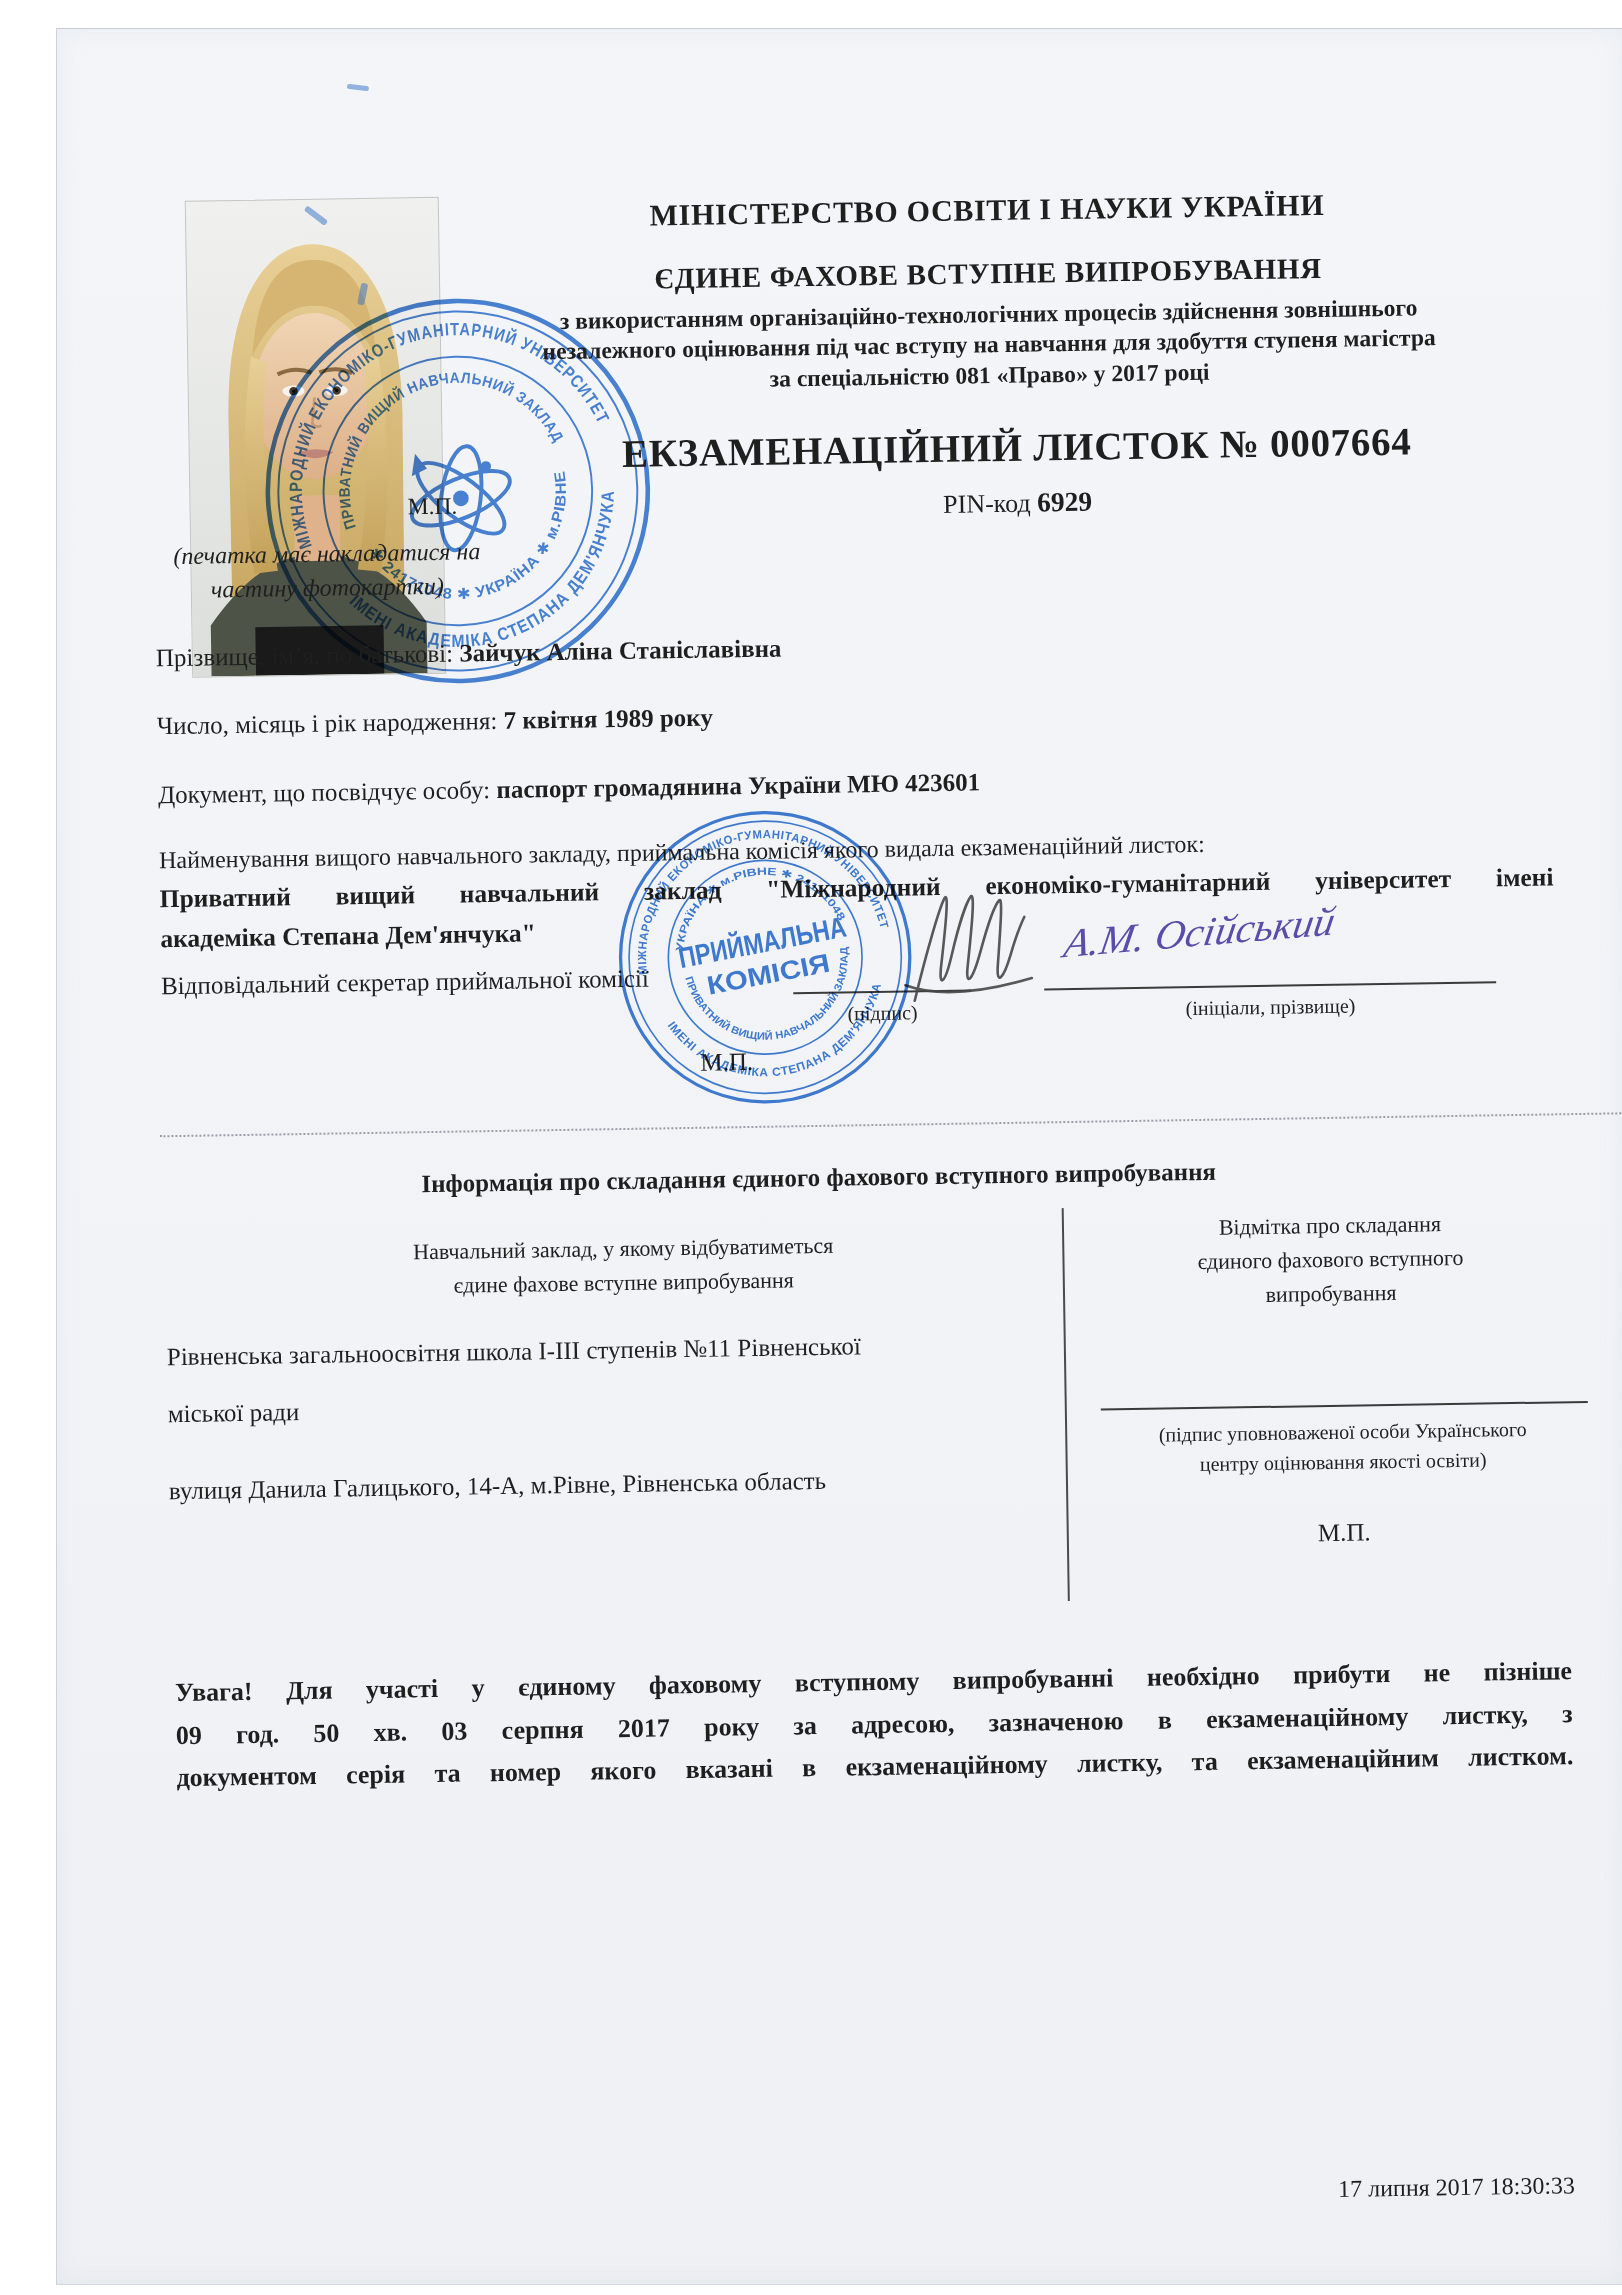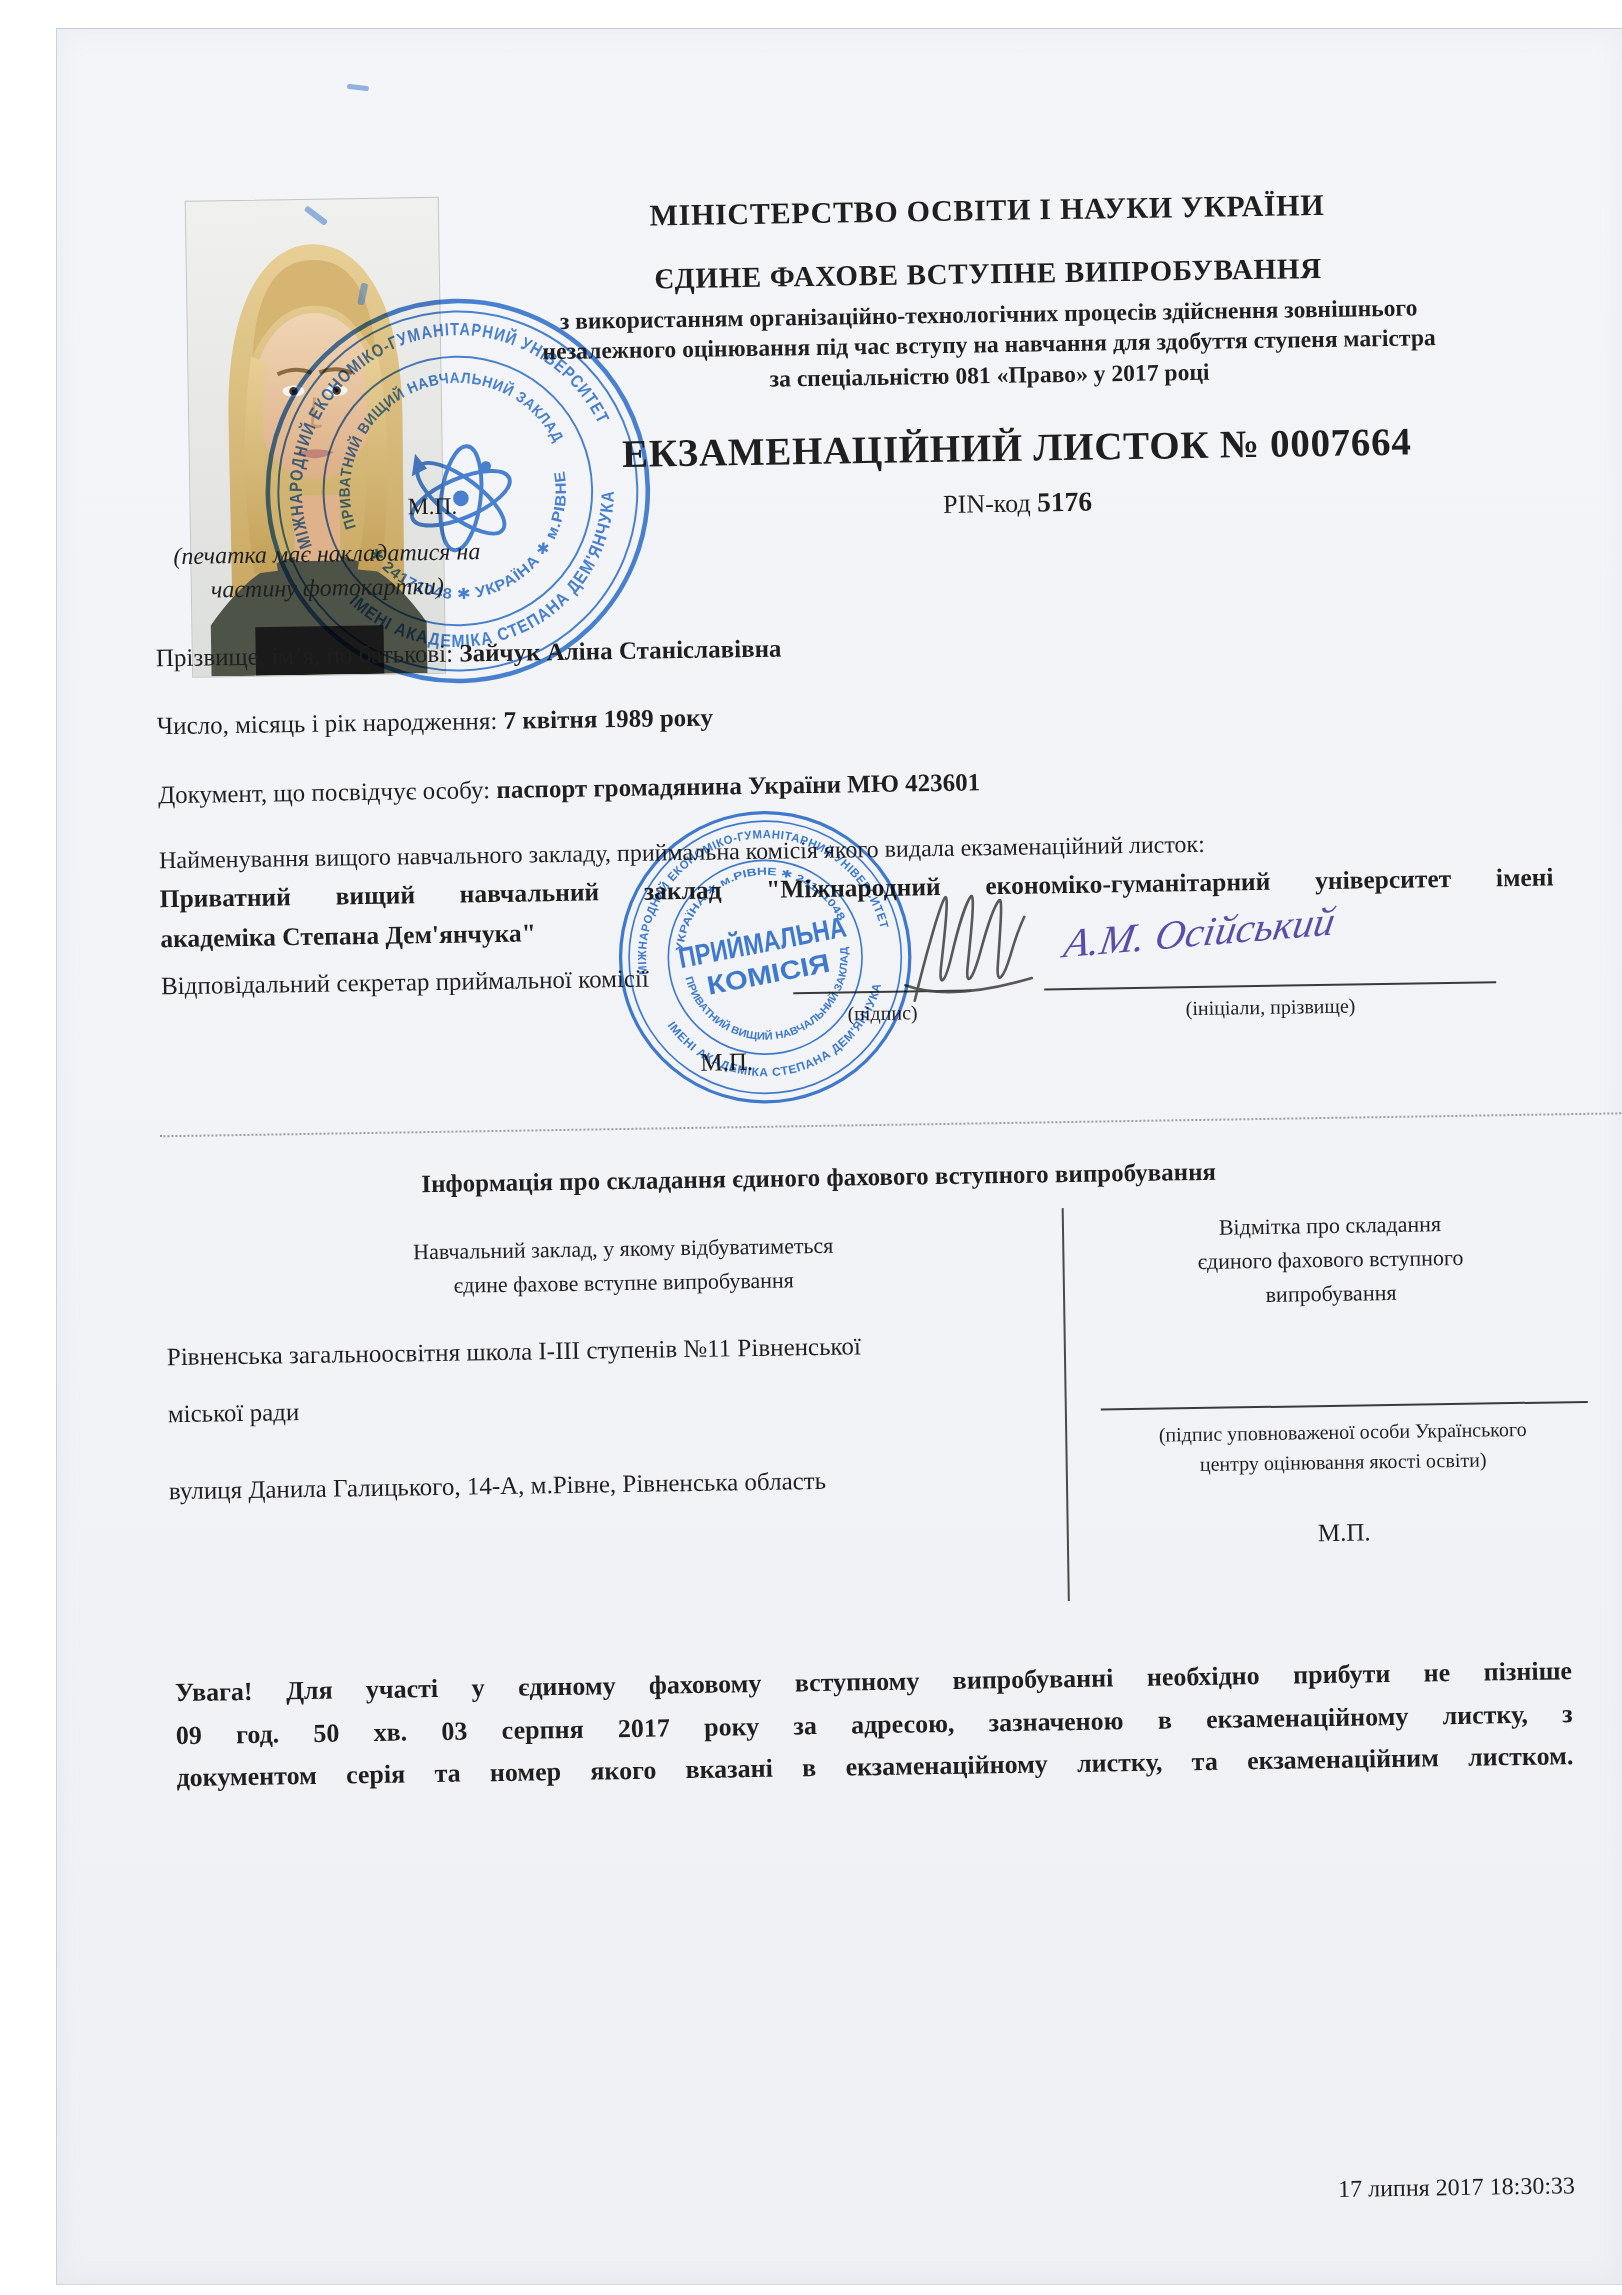--- a/index.html
+++ b/index.html
@@ -153,21 +153,21 @@
         <div class="hdr-ministry">МІНІСТЕРСТВО ОСВІТИ І НАУКИ УКРАЇНИ</div>
         <div class="hdr-exam">ЄДИНЕ ФАХОВЕ ВСТУПНЕ ВИПРОБУВАННЯ</div>
         <div class="hdr-sub first">з використанням організаційно-технологічних процесів здійснення зовнішнього</div>
         <div class="hdr-sub">незалежного оцінювання під час вступу на навчання для здобуття ступеня магістра</div>
         <div class="hdr-sub">за спеціальністю 081 «Право» у 2017 році</div>
       </div>
 
       <div class="abs sheet-title">ЕКЗАМЕНАЦІЙНИЙ ЛИСТОК № 0007664</div>
       <div class="abs pin-line">
         <span>PIN-код</span>
-        <b>5176</b>
+        <b>6929</b>
       </div>
 
       <div class="abs mp mp1">М.П.</div>
       <div class="abs stampnote">
         <div>(печатка має накладатися на</div>
         <div>частину фотокартки)</div>
       </div>
 
       <div class="abs frow f1">
         <span>Прізвище, ім’я, по батькові:</span>

